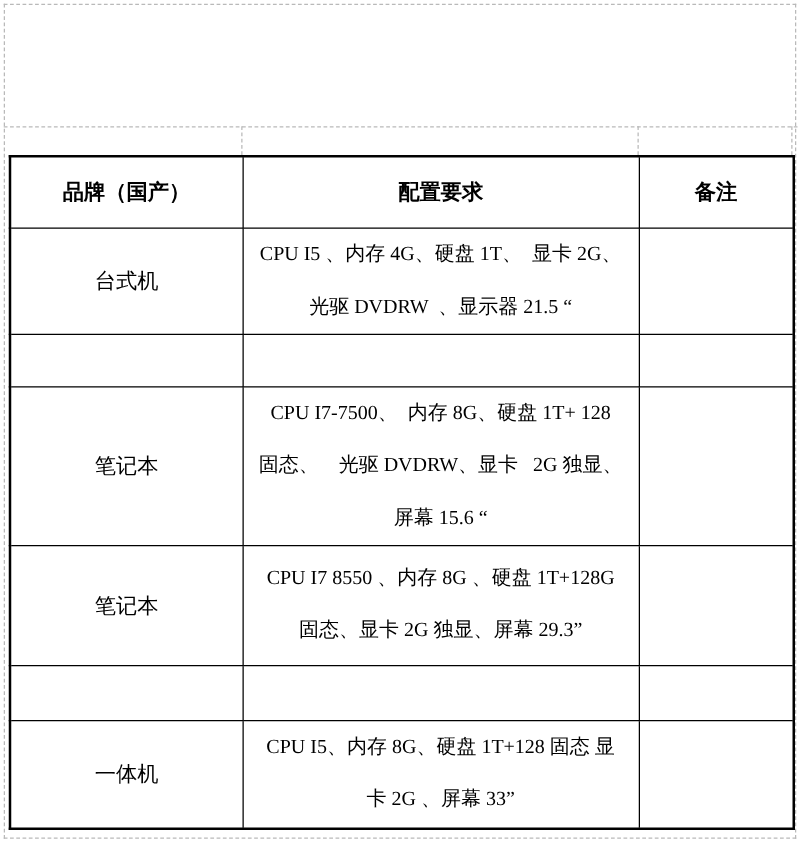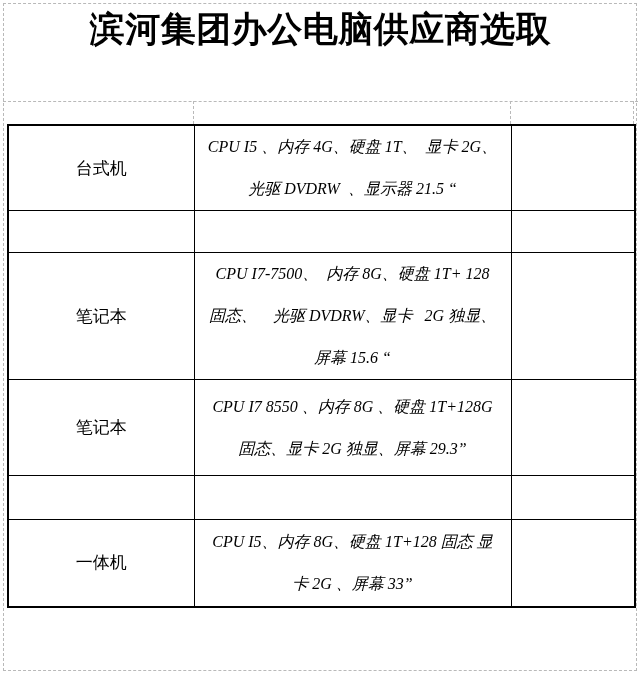--- a/index.html
+++ b/index.html
@@ -68,44 +68,47 @@
     font-family: "Liberation Serif", serif;
     font-weight: bold;
     font-size: 17px;
   }
   .brand-cell { font-size: 17px; }
   .config-cell {
     font-size: 16px;
     line-height: 42px;
     white-space: pre-wrap;
     text-align: center;
-    font-style: italic;
   }
   .note-cell { font-size: 16px; }
 </style>
 </head>
 <body>
 
 <div class="page">
 
   <div class="page-border"></div>
   <div class="gridline-h"></div>
   <div class="gridline-v gv-1"></div>
   <div class="gridline-v gv-2"></div>
   <div class="gridline-v gv-3"></div>
 
-  <h1 class="title">滨河集团办公电脑供应商选取</h1>
 
   <table class="doc-table">
     <colgroup>
       <col style="width:186px">
       <col style="width:317px">
       <col style="width:124px">
     </colgroup>
     <tbody>
+        <tr style="height:57px">
+      <th>品牌（国产）</th>
+      <th>配置要求</th>
+      <th>备注</th>
+    </tr>
     <tr style="height:83px">
       <td class="brand-cell">台式机</td>
       <td class="config-cell">CPU I5 、内存 4G、硬盘 1T、  显卡 2G、
 光驱 DVDRW  、显示器 21.5 “</td>
       <td class="note-cell"></td>
     </tr>
     <tr style="height:42px">
       <td class="brand-cell"></td>
       <td class="config-cell"></td>
       <td class="note-cell"></td>

